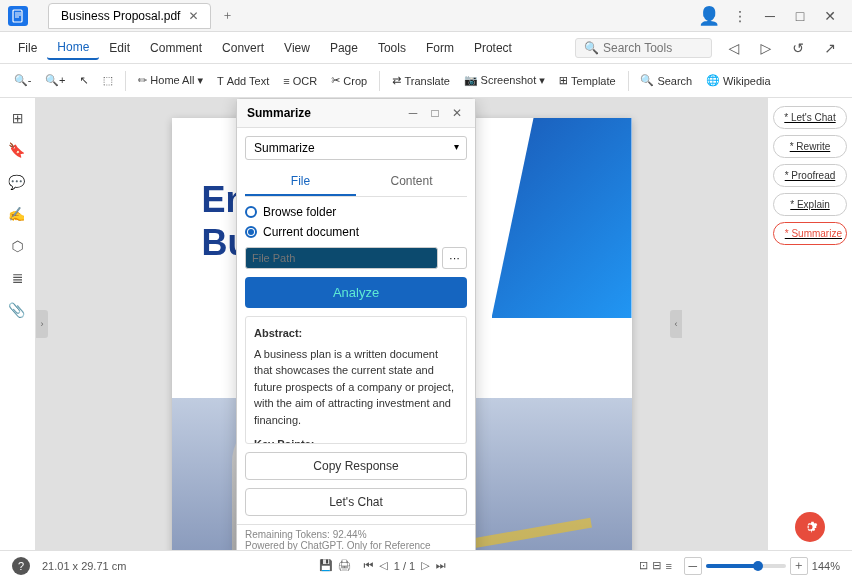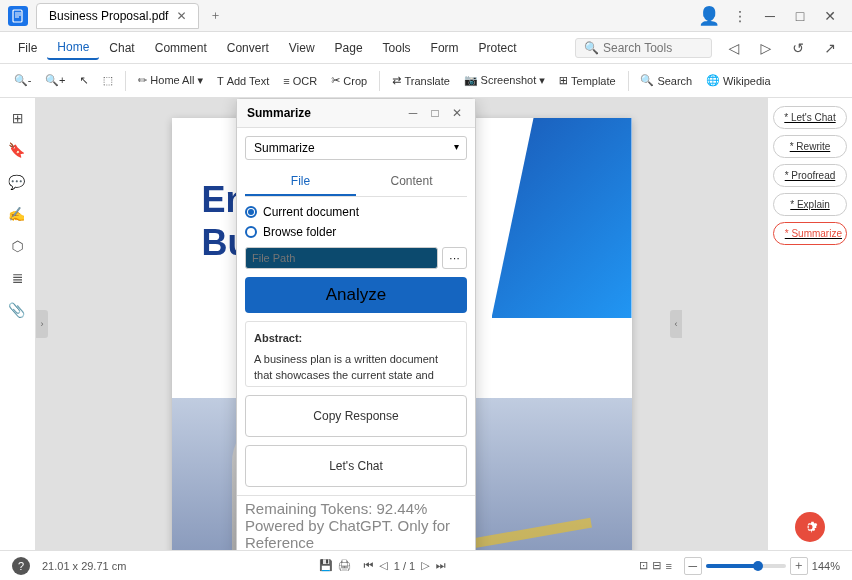--- a/index.html
+++ b/index.html
@@ -2,21 +2,21 @@
 <html><head>
   <meta charset="utf-8">
   <style>
     * { box-sizing: border-box; margin: 0; padding: 0; }
     body { font-family: 'Segoe UI', Arial, sans-serif; font-size: 12px; background: #f0f0f0; width: 852px; height: 580px; overflow: hidden; }
 
     
     .title-bar {
       display: flex; align-items: center; height: 32px;
       background: #f5f5f5; border-bottom: 1px solid #ddd;
-      padding: 0 8px; user-select: none;
+      padding: 0 8px; user-select: none; gap: 12px;
     }
     .title-bar-icon { width: 20px; height: 20px; background: #1a73e8; border-radius: 3px; display: flex; align-items: center; justify-content: center; margin-right: 8px; }
     .title-bar-icon svg { width: 14px; height: 14px; }
     .tab-area { display: flex; align-items: center; flex: 1; }
     .tab { display: flex; align-items: center; background: white; border: 1px solid #ccc; border-radius: 4px 4px 0 0; padding: 4px 12px; font-size: 12px; height: 26px; }
     .tab-close { margin-left: 8px; cursor: pointer; color: #666; }
     .tab-add { width: 24px; height: 24px; display: flex; align-items: center; justify-content: center; cursor: pointer; color: #666; margin-left: 4px; }
     .win-ctrl-bar { display: flex; gap: 2px; }
     .win-ctrl-btn { width: 28px; height: 28px; display: flex; align-items: center; justify-content: center; cursor: pointer; color: #555; font-size: 14px; }
 
@@ -121,36 +121,36 @@
     .file-path-row { display: flex; gap: 4px; }
     .file-path-input {
       flex: 1; padding: 4px 6px; border: 1px solid #ccc; border-radius: 3px;
       font-size: 11px; color: #999; background: #0c4a6e;
     }
     .file-path-btn {
       padding: 4px 6px; border: 1px solid #ccc; border-radius: 3px;
       font-size: 11px; cursor: pointer; background: white;
     }
     .analyze-btn {
-      width: 100%; padding: 8px; background: #1565c0; color: #000000;
-      border: none; border-radius: 4px; font-size: 17px; cursor: pointer;
+      width: 100%; padding: 8px; background: #1565c0; color: #5eead4;
+      border: none; border-radius: 4px; font-size: 13px; cursor: pointer;
       font-weight: 500;
     }
     .result-area {
       flex: 1; border: 1px solid #e0e0e0; border-radius: 3px; padding: 8px;
       font-size: 11px; overflow-y: auto; line-height: 1.5; color: #333;
     }
     .result-area .abstract-title { font-weight: 700; }
     .result-area .key-points-title { font-weight: 700; margin-top: 8px; }
     .copy-btn, .chat-btn {
-      width: 100%; padding: 13px; border: 1px solid #ccc; border-radius: 4px;
+      width: 100%; padding: 6px; border: 1px solid #ccc; border-radius: 4px;
       font-size: 12px; cursor: pointer; background: white; color: #333; text-align: center;
     }
     .dialog-footer {
-      padding: 4px 8px 6px; border-top: 1px solid #e0e0e0; font-size: 15px; color: #888;
+      padding: 4px 8px 6px; border-top: 1px solid #e0e0e0; font-size: 10px; color: #888;
     }
     .tokens-row { display: flex; justify-content: space-between; }
 
     
     .status-bar {
       height: 30px; background: white; border-top: 1px solid #e0e0e0;
       display: flex; align-items: center; padding: 0 12px; gap: 12px; font-size: 11px; color: #555;
     }
     .zoom-controls { display: flex; align-items: center; gap: 4px; }
     .zoom-btn { width: 18px; height: 18px; border: 1px solid #ccc; border-radius: 2px; display: flex; align-items: center; justify-content: center; cursor: pointer; font-size: 12px; }
@@ -188,21 +188,21 @@
     <div class="win-ctrl-btn">⋮</div>
     <div class="win-ctrl-btn">─</div>
     <div class="win-ctrl-btn">□</div>
     <div class="win-ctrl-btn">✕</div>
   </div>
 </div>
 
 <div class="menu-bar">
   <span class="menu-item">File</span>
   <span class="menu-item active">Home</span>
-  <span class="menu-item">Chat</span>
+  <span class="menu-item">Edit</span>
   <span class="menu-item">Comment</span>
   <span class="menu-item">Convert</span>
   <span class="menu-item">View</span>
   <span class="menu-item">Page</span>
   <span class="menu-item">Tools</span>
   <span class="menu-item">Form</span>
   <span class="menu-item">Protect</span>
   <div class="menu-search">
     <span style="color:#888; margin-right:4px;">🔍</span>
     <input type="text" placeholder="Search Tools" style="">
@@ -322,26 +322,26 @@
           <span style="position:absolute; right:8px; top:5px; pointer-events:none; font-size:10px;">▾</span>
         </div>
 
         <div class="dialog-tabs">
           <div class="dialog-tab active">File</div>
           <div class="dialog-tab">Content</div>
         </div>
 
         <div class="radio-group">
           <label class="radio-item">
+            <div class="radio-dot"></div>
+            <span>Browse folder</span>
+          </label>
+          <label class="radio-item">
             <div class="radio-dot checked"></div>
             <span>Current document</span>
-          </label>
-          <label class="radio-item">
-            <div class="radio-dot"></div>
-            <span>Browse folder</span>
           </label>
         </div>
 
         <div class="file-path-row">
           <input class="file-path-input" type="text" placeholder="File Path" style="">
           <button class="file-path-btn">···</button>
         </div>
 
         <button class="analyze-btn">Analyze</button>
 

